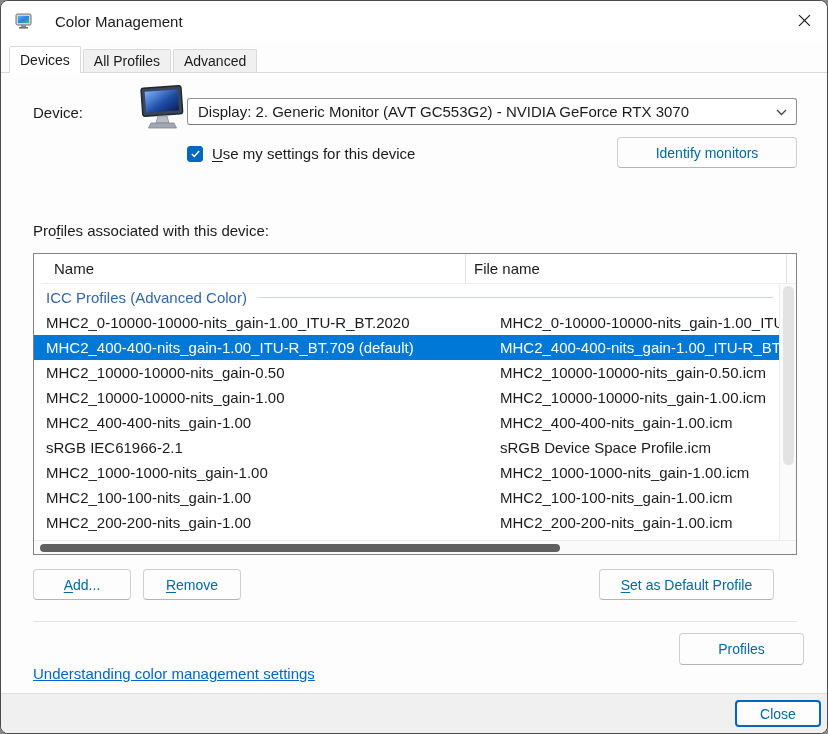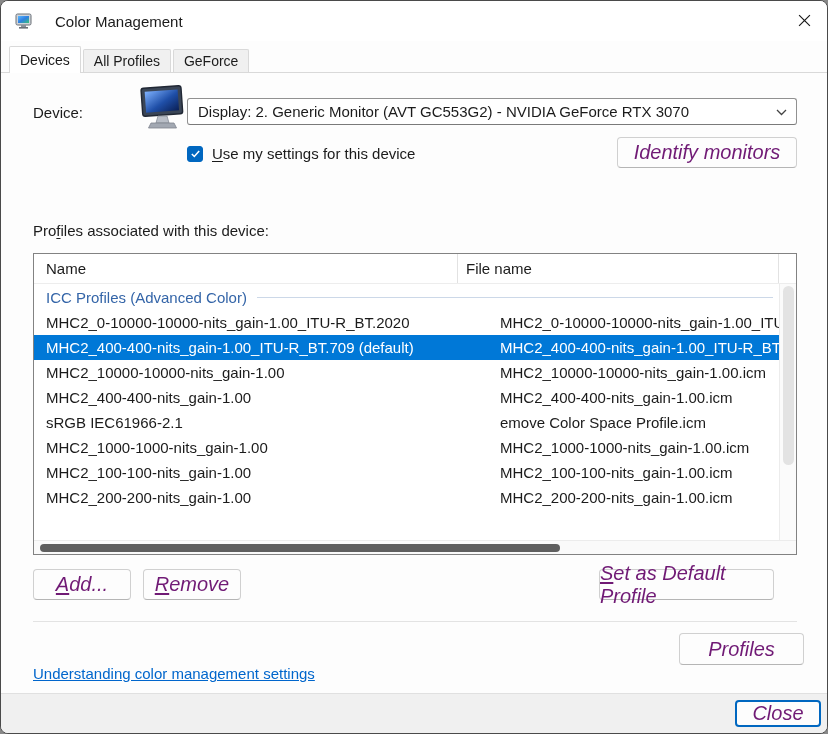--- a/index.html
+++ b/index.html
@@ -42,35 +42,35 @@
   
   .check-row{ position:absolute; left:186px; top:144px; display:flex; align-items:center; }
   .checkbox{ width:16px; height:16px; border:1px solid #8a8a8a; border-radius:3px; background:#fff;
     margin-right:9px; display:flex; align-items:center; justify-content:center; }
   .checkbox svg{ display:none; }
   .checkbox.checked{ background:var(--accent-dark); border-color:var(--accent-dark); }
   .checkbox.checked svg{ display:block; }
 
   
   .btn{ position:absolute; background:#fdfdfd; border:1px solid #d0d0d0; border-bottom-color:#b5b5b5;
-    border-radius:4px; display:flex; align-items:center; justify-content:center; font-size:20px; color:#701a75;font-style:italic; }
+    border-radius:4px; display:flex; align-items:center; justify-content:center; font-size:14px; color:#0369a1; }
   .btn-identify{ left:616px; top:136px; width:180px; height:31px; }
   .btn-add{ left:32px; top:568px; width:98px; height:31px; }
   .btn-remove{ left:142px; top:568px; width:98px; height:31px; }
   .btn-setdef{ left:598px; top:568px; width:175px; height:31px; }
   .btn-profiles{ left:678px; top:632px; width:125px; height:32px; }
   .btn-close{ left:734px; top:699px; width:86px; height:27px; background:#fdfdfd;
     border:2px solid var(--accent-dark); border-radius:4px; }
 
   .profiles-label{ position:absolute; left:32px; top:221px; }
 
   
   .listview{ position:absolute; left:32px; top:252px; width:764px; height:302px;
     border:1px solid #828282; background:#fff; }
-  .lv-header{ position:absolute; top:0; left:0; right:0; height:30px; display:flex;
+  .lv-header{ position:absolute; top:0; left:8px; right:0; height:30px; display:flex;
     background:#fff; border-bottom:1px solid #ededed; }
   .hcell{ display:flex; align-items:center; border-right:1px solid #e2e2e2; }
   .hcell-name{ width:424px; padding-left:12px; }
   .hcell-file{ width:321px; padding-left:8px; }
   .lv-body{ position:absolute; top:30px; left:0; width:745px; bottom:14px; overflow:hidden; }
   .lv-group{ height:26px; display:flex; align-items:center; padding-left:12px; color:var(--group-header); }
   .lv-group .gline{ flex:1; height:1px; background:#ccd8e8; margin:0 6px 0 10px; }
   .lv-row{ height:25px; display:flex; align-items:center;gap:34px; }
   .cell{ white-space:nowrap; overflow:hidden; }
   .cell-name{ width:424px; padding-left:12px; flex:0 0 auto; }
@@ -116,21 +116,21 @@
       <svg width="13" height="13" viewBox="0 0 12 12">
         <path d="M1 1 L11 11 M11 1 L1 11" stroke="#1b1b1b" stroke-width="1.1" fill="none"></path>
       </svg>
     </div>
   </div>
 
   <div class="tab-line"></div>
   <div class="tabs">
     <div class="tab active">Devices</div>
     <div class="tab">All Profiles</div>
-    <div class="tab">GeForce</div>
+    <div class="tab">Advanced</div>
   </div>
 
   <div class="device-label">Device:</div>
   <svg class="monitor-icon" viewBox="0 0 48 46">
     <defs>
       <linearGradient id="scr" x1="0" y1="0" x2="1" y2="1">
         <stop offset="0" stop-color="#7fb2ff"></stop>
           <stop offset="0.55" stop-color="#1f4fa8"></stop>
           <stop offset="1" stop-color="#0a1f55"></stop>
       </linearGradient>
@@ -175,34 +175,38 @@
   <div class="lv-row">
     <div class="cell cell-name">MHC2_0-10000-10000-nits_gain-1.00_ITU-R_BT.2020</div>
     <div class="cell cell-file">MHC2_0-10000-10000-nits_gain-1.00_ITU-R_BT.2020.icm</div>
   </div>
 
   <div class="lv-row selected">
     <div class="cell cell-name">MHC2_400-400-nits_gain-1.00_ITU-R_BT.709 (default)</div>
     <div class="cell cell-file">MHC2_400-400-nits_gain-1.00_ITU-R_BT.709.icm</div>
   </div>
 
+  <div class="lv-row">
+    <div class="cell cell-name">MHC2_10000-10000-nits_gain-0.50</div>
+    <div class="cell cell-file">MHC2_10000-10000-nits_gain-0.50.icm</div>
+  </div>
 
   <div class="lv-row">
     <div class="cell cell-name">MHC2_10000-10000-nits_gain-1.00</div>
     <div class="cell cell-file">MHC2_10000-10000-nits_gain-1.00.icm</div>
   </div>
 
   <div class="lv-row">
     <div class="cell cell-name">MHC2_400-400-nits_gain-1.00</div>
     <div class="cell cell-file">MHC2_400-400-nits_gain-1.00.icm</div>
   </div>
 
   <div class="lv-row">
     <div class="cell cell-name">sRGB IEC61966-2.1</div>
-    <div class="cell cell-file">emove Color Space Profile.icm</div>
+    <div class="cell cell-file">sRGB Device Space Profile.icm</div>
   </div>
 
   <div class="lv-row">
     <div class="cell cell-name">MHC2_1000-1000-nits_gain-1.00</div>
     <div class="cell cell-file">MHC2_1000-1000-nits_gain-1.00.icm</div>
   </div>
 
   <div class="lv-row">
     <div class="cell cell-name">MHC2_100-100-nits_gain-1.00</div>
     <div class="cell cell-file">MHC2_100-100-nits_gain-1.00.icm</div>

